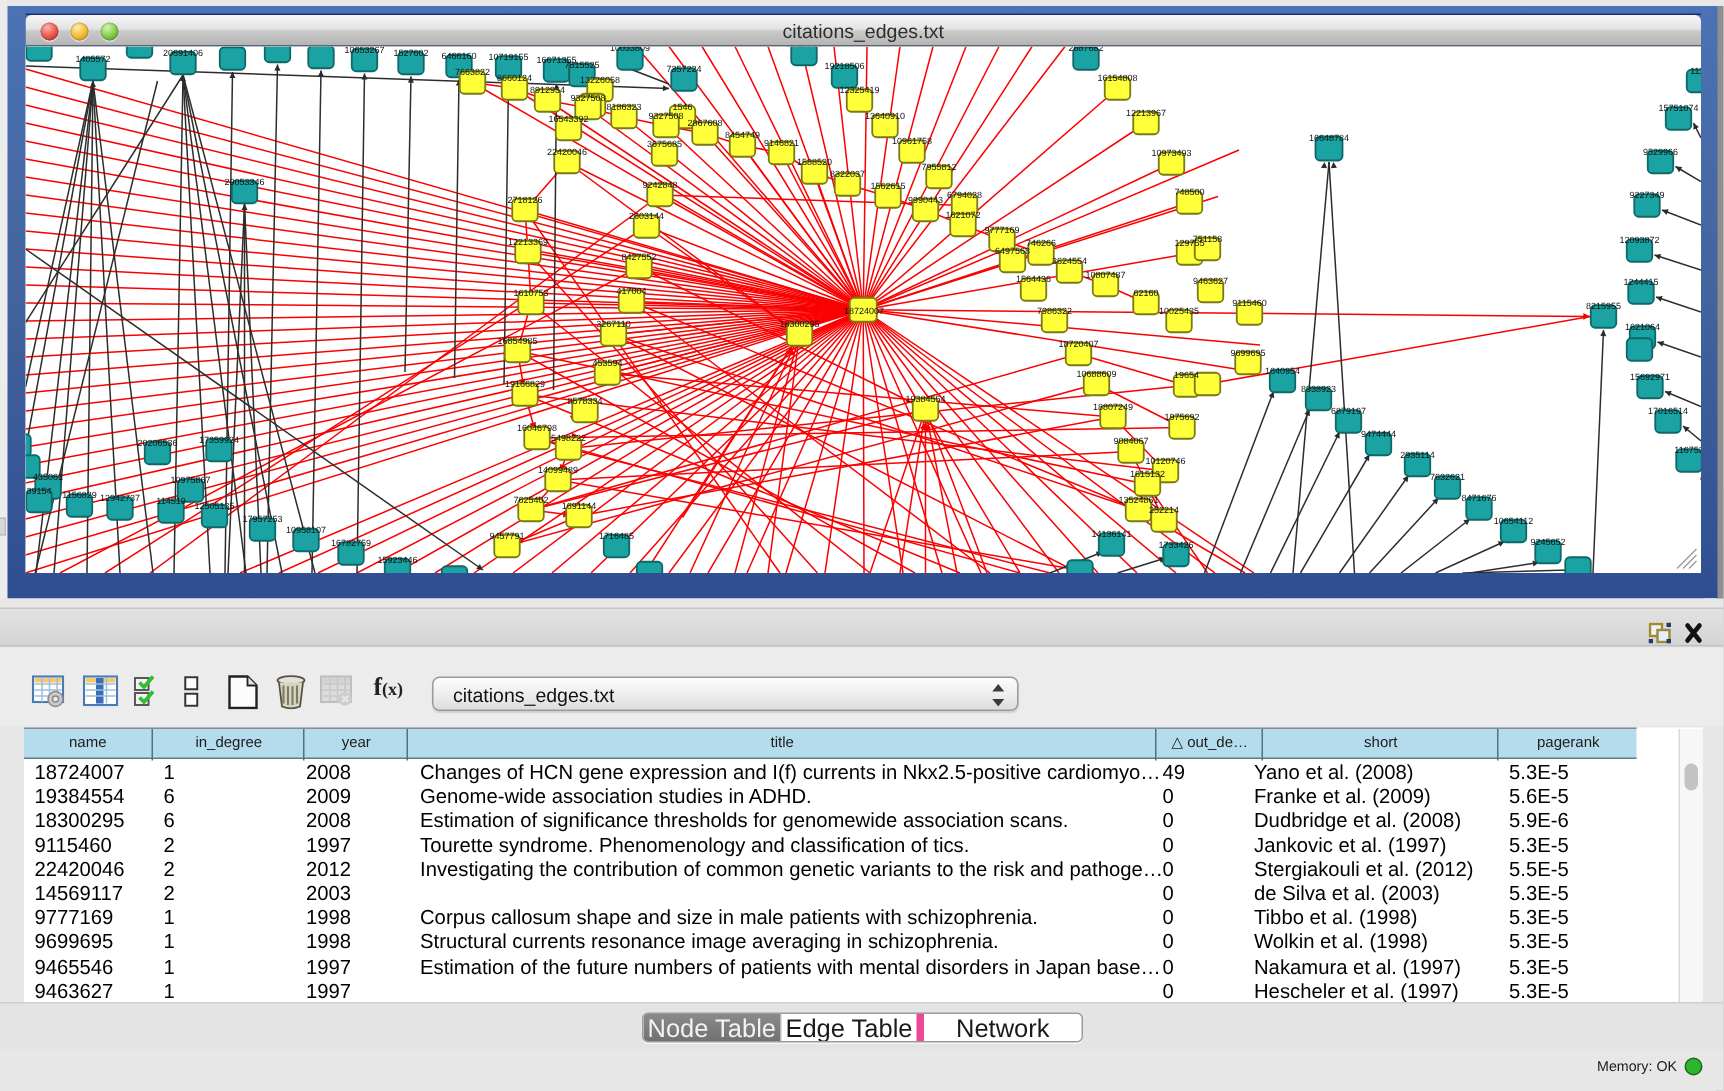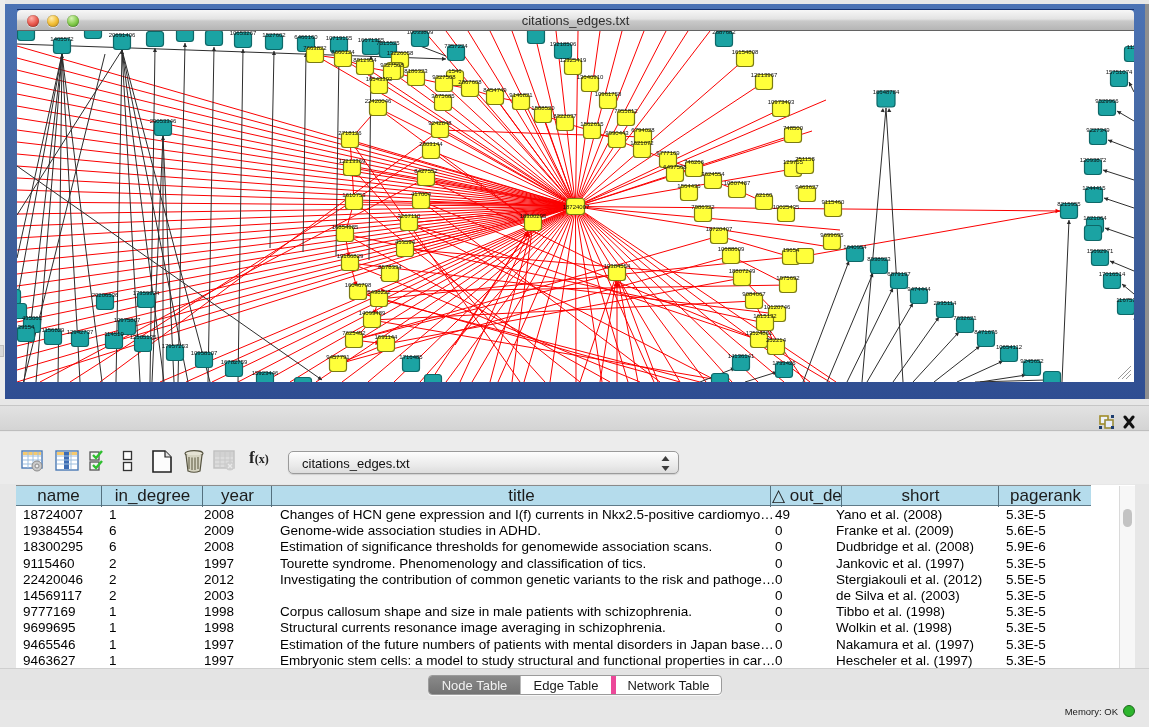--- a/index.html
+++ b/index.html
@@ -22,32 +22,32 @@
  background:linear-gradient(180deg,#e2e2e2,#d4d4d4);border-top:1px solid #c6c6c6;border-bottom:1px solid #bebebe}
 #tpheader .lbl{position:absolute;left:8px;top:24px;font-size:17px;color:#2b2b2b}
 #toolbar{position:absolute;left:0;top:33px;width:1149px;height:52px;background:#ececec}
 .ticon{position:absolute;top:18px}
 #combo{position:absolute;left:288px;top:19px;width:391px;height:23px;border:1px solid #9a9a9a;border-radius:5px;
  background:linear-gradient(180deg,#fdfdfd,#e8e8e8 70%,#dcdcdc);box-shadow:0 1px 1px rgba(0,0,0,.12)}
 #combo .txt{position:absolute;left:13px;top:4px;font-size:13px;color:#111}
 #combo .spin{position:absolute;right:10px;top:2px;font-size:11px;color:#444}
 #tablewrap{position:absolute;left:16px;top:86px;width:1119px;height:186px;background:#fff;border-bottom-left-radius:4px;border-bottom-right-radius:4px}
 #thead{position:absolute;left:0;top:0;width:1075px;height:21px;background:#b5dcec;border-top:1px solid #8a8a8a;border-bottom:1px solid #5f7a88}
-#thead .th{position:absolute;top:0;height:21px;font-size:17px;color:#1c1c1c;text-align:center;line-height:20px;border-right:1px solid #54707e;white-space:nowrap;overflow:hidden}
+#thead .th{position:absolute;top:0;height:21px;font-size:10px;color:#1c1c1c;text-align:center;line-height:20px;border-right:1px solid #54707e;white-space:nowrap;overflow:hidden}
 #tbody{position:absolute;left:0;top:22px;width:1075px;height:162px}
 .tr{position:relative;height:16.2px;white-space:nowrap}
 .tr div{position:absolute;top:0;font-size:13.5px;color:#000;line-height:16px;overflow:hidden;text-overflow:ellipsis}
 .c0{left:7px;width:84px}.c1{left:93px;width:100px}.c2{left:188px;width:70px}
 .c3{left:264px;width:496px}.c4{left:759px;width:66px}
 .c5{left:820px;width:170px;text-align:left}.c6{left:990px;width:90px}
 #vscroll{position:absolute;left:1119px;top:87px;width:16px;height:184px;background:#f7f7f7;border-left:1px solid #dadada}
 #vthumb{position:absolute;left:3px;top:23px;width:9px;height:18px;background:#c3c3c3;border-radius:4.5px}
 #tabsrow{position:absolute;left:0;top:269px;width:1149px;height:32px;background:#e4e4e4;border-top:1px solid #cfcfcf}
 #seg{position:absolute;left:428px;top:6px;height:20px;border:1px solid #9b9b9b;border-radius:4px;background:#fff;overflow:hidden;box-shadow:0 1px 0 rgba(255,255,255,.7)}
-.segi{float:left;height:20px;line-height:19px;font-size:13px;color:#1a1a1a;text-align:center}
+.segi{float:left;height:20px;line-height:19px;font-size:17px;color:#1a1a1a;text-align:center}
 .sel{background:linear-gradient(180deg,#8a8a8a,#6f6f6f);color:#f2f2f2}
 #statusbar{position:absolute;left:0;top:301px;width:1149px;height:27px}
 #mem{position:absolute;right:31px;top:6px;font-size:9.5px;color:#1a1a1a}
 #memdot{position:absolute;right:14px;top:5px;width:12px;height:12px;border-radius:50%;background:#2db52d;border:1px solid #1d681d}
 #tpbtns{position:absolute;right:10px;top:9px}
 </style></head><body>
 <div id="app">
  <div id="leftstrip"></div>
  <div id="desktop"></div>
  <div id="rightstrip"></div>
@@ -775,21 +775,20 @@
             <div class="c2">1997</div>
             <div class="c3">Estimation of the future numbers of patients with mental disorders in Japan base…</div>
             <div class="c4">0</div>
             <div class="c5">Nakamura et al. (1997)</div>
             <div class="c6">5.3E‑5</div>
           </div>
           <div class="tr">
             <div class="c0">9463627</div>
             <div class="c1">1</div>
             <div class="c2">1997</div>
-            <div class="c3">Embryonic stem cells: a model to study structural and functional properties in car…</div>
             <div class="c4">0</div>
             <div class="c5">Hescheler et al. (1997)</div>
             <div class="c6">5.3E‑5</div>
           </div>
         </div>
   </div>
   <div id="vscroll">
         <div id="vthumb"></div>
       </div>
   <div id="tabsrow">

